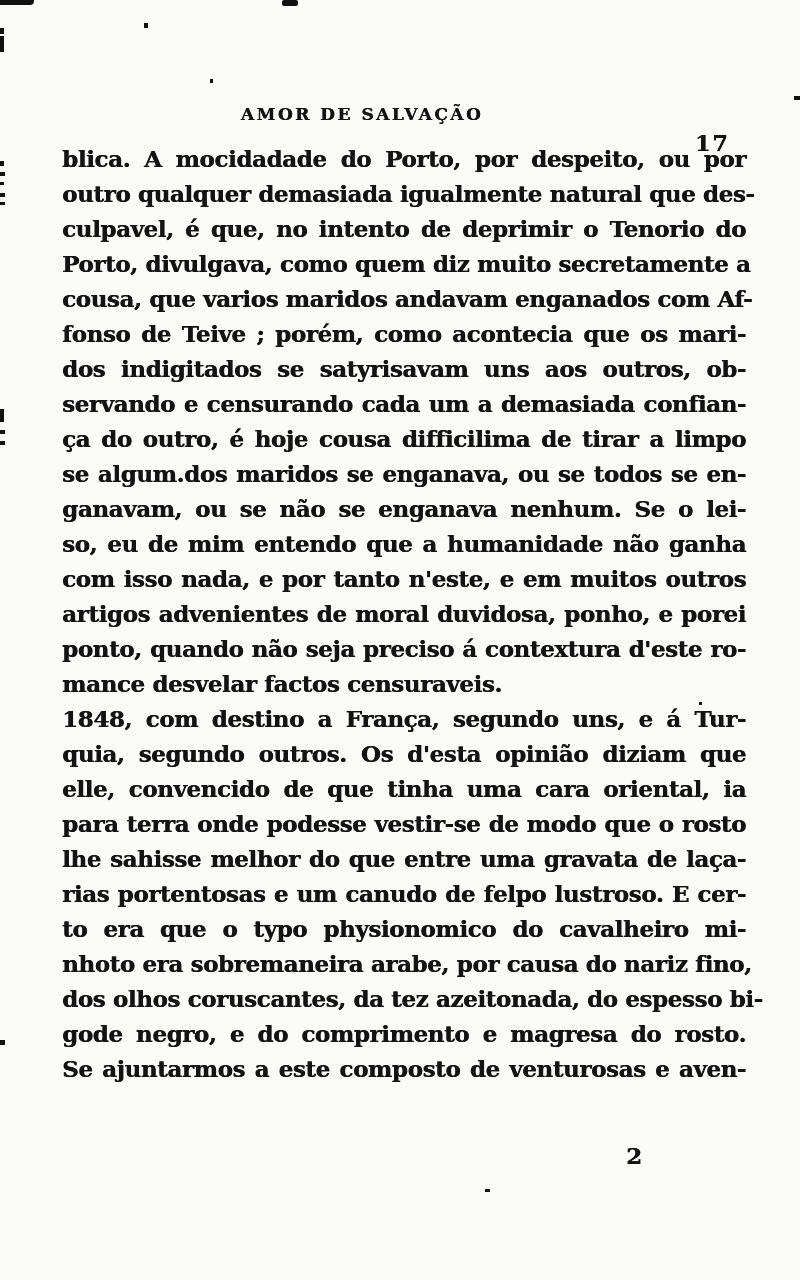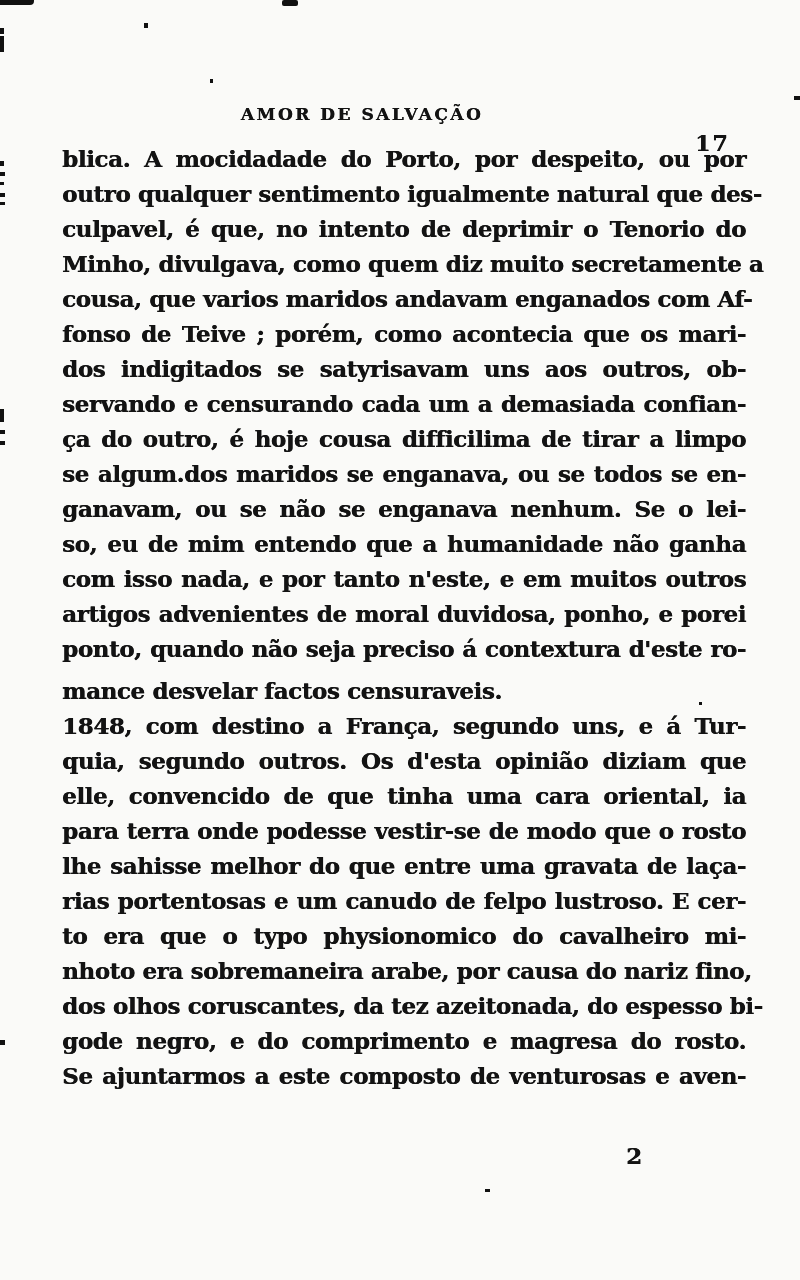--- a/index.html
+++ b/index.html
@@ -60,21 +60,20 @@
     font-size: 23px;
     font-weight: 700;
     letter-spacing: -0.4px;
     white-space: nowrap;
     text-align: justify;
     text-align-last: justify;
     text-shadow: 0.45px 0 0 currentColor;
   }
   .line.para-end {
     text-align-last: left;
-    margin-top: 7px;
   }
   .line.indent {
     text-indent: 42px;
   }
   .signature-mark {
     position: absolute;
     left: 626px;
     top: 1142px;
     font-size: 23px;
     font-weight: 700;
@@ -109,23 +108,23 @@
   <div class="artifact" style="left:699px; top:702px; width:3px; height:3px;"></div>
   <div class="artifact" style="left:485px; top:1189px; width:5px; height:3px;"></div>
 
   <div class="running-head">
     <div class="head-title">AMOR DE SALVAÇÃO</div>
     <div class="page-number">17</div>
   </div>
 
   <div class="text-block">
       <div class="line">blica. A mocidadade do Porto, por despeito, ou por</div>
-      <div class="line">outro qualquer sentimento igualmente natural que des-</div>
+      <div class="line">outro qualquer demasiada igualmente natural que des-</div>
       <div class="line">culpavel, é que, no intento de deprimir o Tenorio do</div>
-      <div class="line">Minho, divulgava, como quem diz muito secretamente a</div>
+      <div class="line">Porto, divulgava, como quem diz muito secretamente a</div>
       <div class="line">cousa, que varios maridos andavam enganados com Af-</div>
       <div class="line">fonso de Teive ; porém, como acontecia que os mari-</div>
       <div class="line">dos indigitados se satyrisavam uns aos outros, ob-</div>
       <div class="line">servando e censurando cada um a demasiada confian-</div>
       <div class="line">ça do outro, é hoje cousa difficilima de tirar a limpo</div>
       <div class="line">se algum.dos maridos se enganava, ou se todos se en-</div>
       <div class="line">ganavam, ou se não se enganava nenhum. Se o lei-</div>
       <div class="line">so, eu de mim entendo que a humanidade não ganha</div>
       <div class="line">com isso nada, e por tanto n'este, e em muitos outros</div>
       <div class="line">artigos advenientes de moral duvidosa, ponho, e porei</div>

